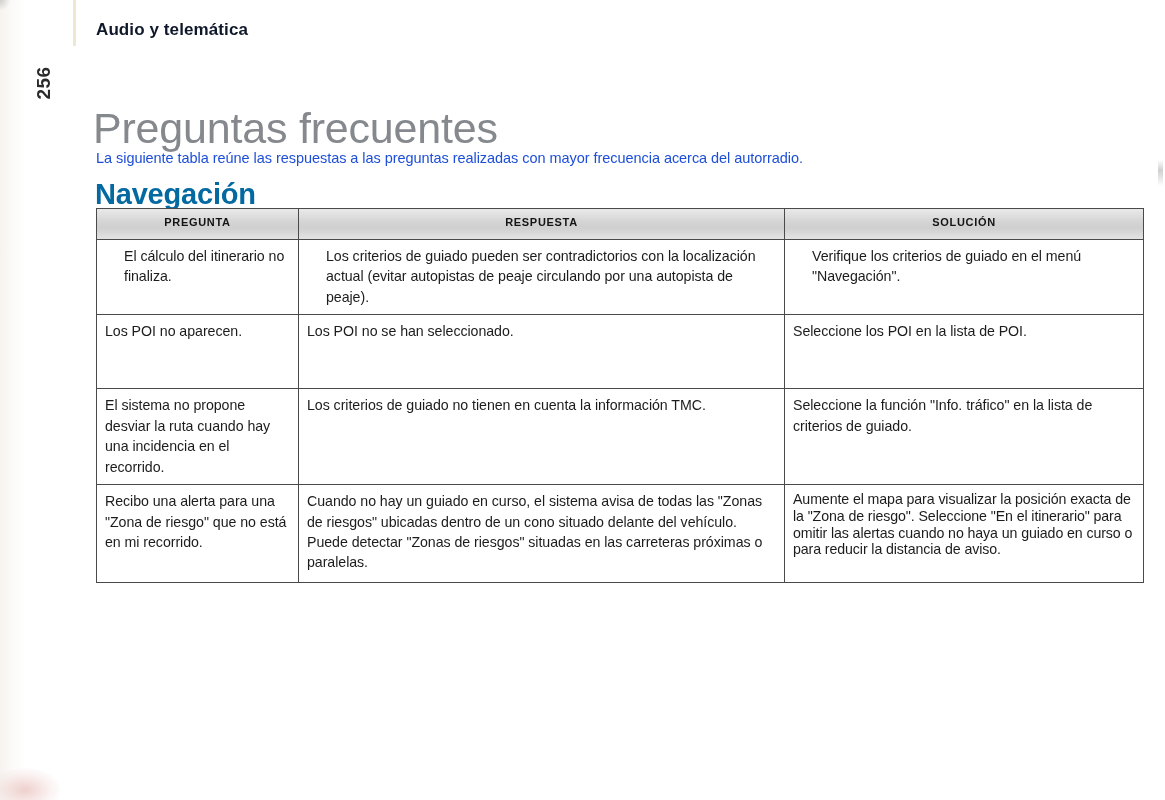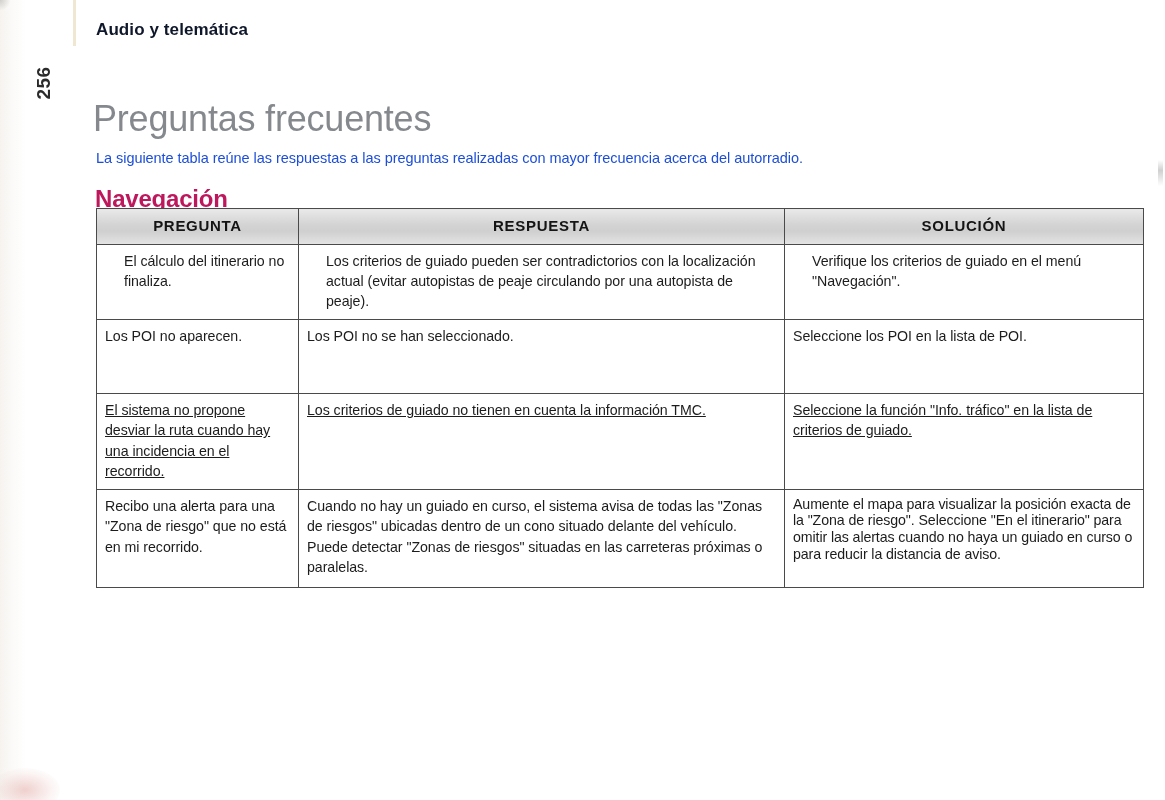--- a/index.html
+++ b/index.html
@@ -75,41 +75,41 @@
     font-size: 17px;
     font-weight: 700;
     letter-spacing: 0.1px;
     color: #0f172a;
   }
 
   
   .page-title {
     position: absolute;
     left: 93px; top: 76px;
-    font-size: 36px;
+    font-size: 43px;
     font-weight: 300;
     letter-spacing: -0.2px;
     color: #85898d;
     line-height: 1.08;
     white-space: nowrap;
   }
   .intro-text {
     position: absolute;
     left: 96px; top: 135px;
     font-size: 14.5px;
     color: #1d4ed8;
     letter-spacing: -0.05px;
     white-space: nowrap;
   }
   .section-title {
     position: absolute;
-    left: 95px; top: 165px;
-    font-size: 24px;
-    font-weight: 700;
-    color: #be185d;
+    left: 95px; top: 154px;
+    font-size: 29px;
+    font-weight: 700;
+    color: #0369a1;
     letter-spacing: -0.2px;
   }
 
   
   .faq-table {
     position: absolute;
     left: 96px; top: 208px;
     width: 1047px;
     border-collapse: collapse;
     table-layout: fixed;
@@ -125,33 +125,33 @@
     vertical-align: top;
     padding: 6px 8px 7px 8px;
     font-size: 14.2px;
     line-height: 1.44;
     color: #1c1c1c;
     letter-spacing: -0.05px;
   }
   .faq-table thead th {
     background: linear-gradient(180deg, #e9e9e9 0%, #d4d4d4 42%, #cfcfcf 62%, #e4e4e4 100%);
     text-align: center;
-    font-size: 15px;
+    font-size: 11px;
     font-weight: 700;
     letter-spacing: 0.7px;
     color: #141414;
     padding: 6px 6px 7px 6px;
     height: 17px;
   }
 
   
   tr.r1 td { height: 60px; padding-left: 27px; }
   tr.r2 td { height: 60px; }
   tr.r3 td { height: 62px; }
-  tr.r4 td { height: 80px; text-decoration: underline; }
+  tr.r4 td { height: 80px; }
   tr.r5 td { height: 84px; }
 
   
   td.tight {
     line-height: 1.18;
     letter-spacing: -0.1px;
   }
 </style>
 </head>
 <body>

